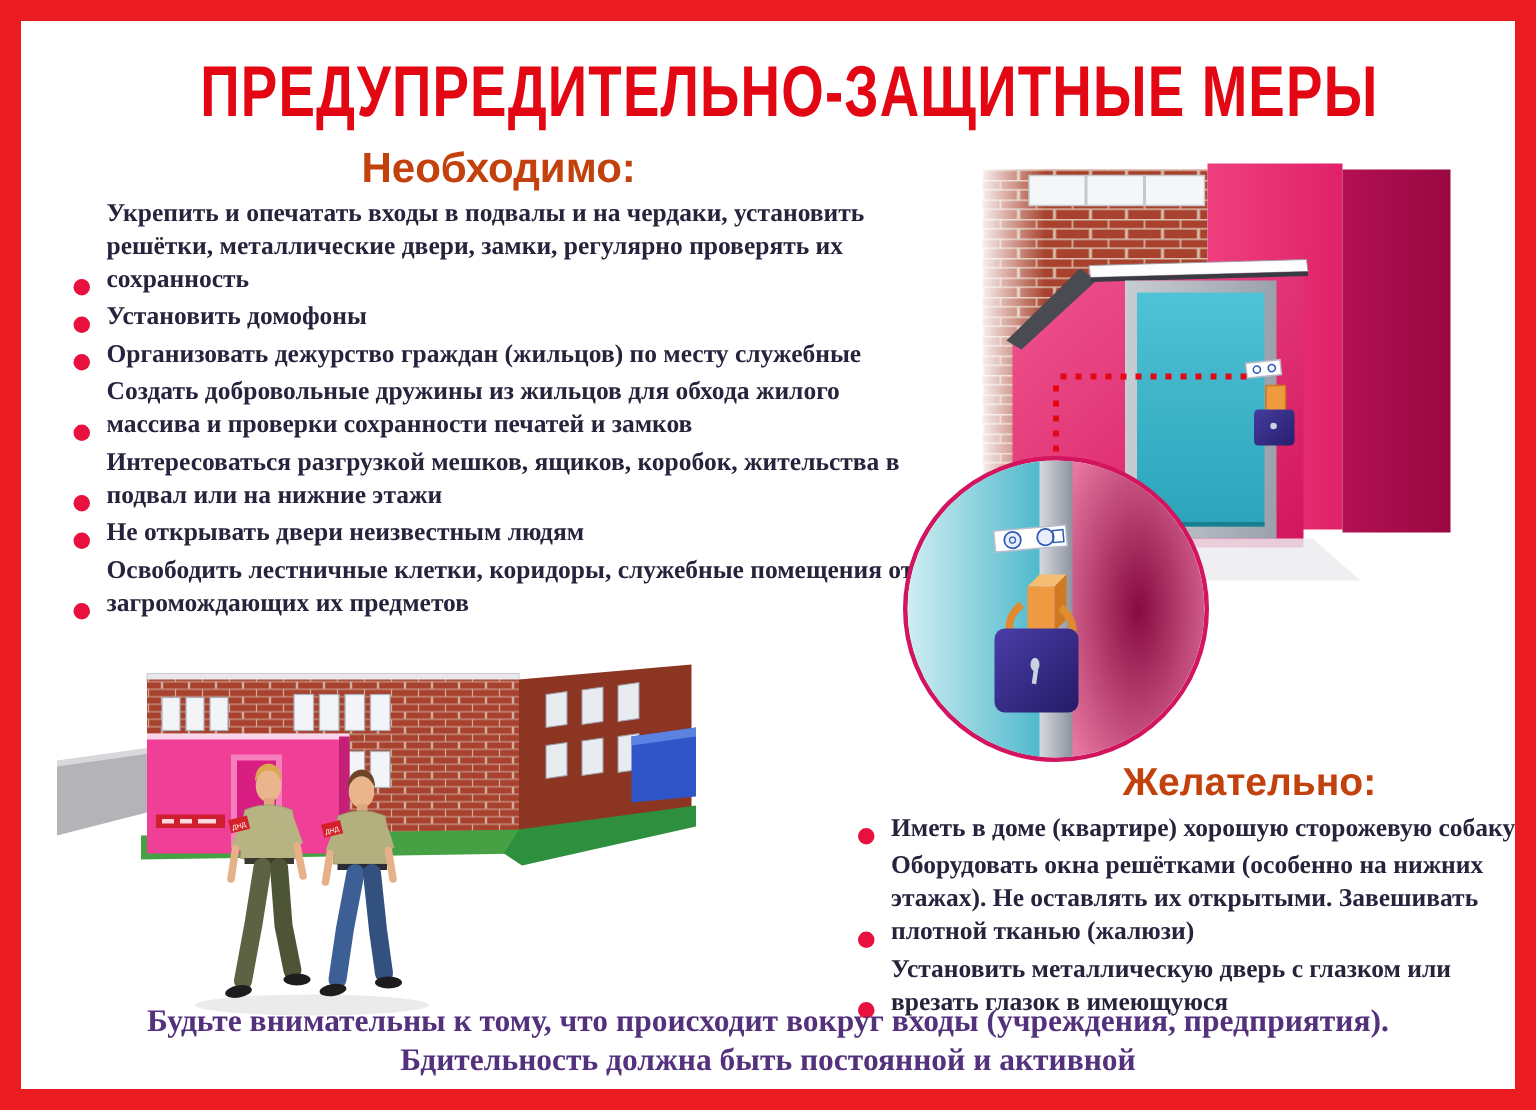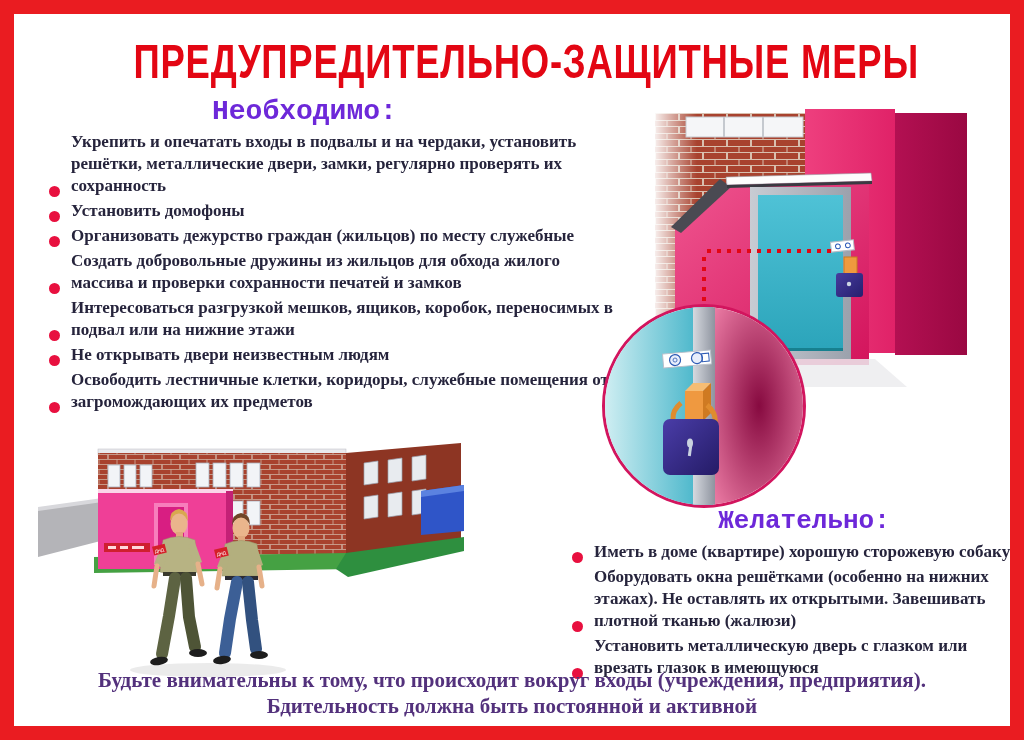--- a/index.html
+++ b/index.html
@@ -19,24 +19,25 @@
     font-family:"Liberation Sans", sans-serif;
     font-weight:bold;
     font-size:48px;
     color:#e30613;
     transform:scaleX(0.76);
     transform-origin:50% 50%;
     letter-spacing:1px;
     white-space:nowrap;
   }
   .section-heading{
-    font-family:Liberation Mono, monospace;
+    font-family:Liberation Sans, sans-serif;
     font-weight:bold;
-    color:#6d28d9;
+    color:#c2410c;
     position:absolute;
+    margin-left:29px;
   }
   .heading-necessary{left:198px;top:82px;font-size:28px;}
   .heading-desirable{left:565px;top:492px;width:450px;text-align:center;font-size:26px;}
   ul.bullets{
     list-style:none;margin:0;padding:0;position:absolute;
   }
   ul.bullets li{
     display:flex;align-items:flex-end;
     margin-bottom:3px;
   }
@@ -87,21 +88,21 @@
     <li>
         <span class="dot"></span>
         <span class="txt">Организовать дежурство граждан (жильцов) по месту служебные</span>
       </li>
     <li>
         <span class="dot"></span>
         <span class="txt">Создать добровольные дружины из жильцов для обхода жилого массива и проверки сохранности печатей и замков</span>
       </li>
     <li>
         <span class="dot"></span>
-        <span class="txt">Интересоваться разгрузкой мешков, ящиков, коробок, переносимых в подвал или на нижние этажи</span>
+        <span class="txt">Интересоваться разгрузкой мешков, ящиков, коробок, жительства в подвал или на нижние этажи</span>
       </li>
     <li>
         <span class="dot"></span>
         <span class="txt">Не открывать двери неизвестным людям</span>
       </li>
     <li>
         <span class="dot"></span>
         <span class="txt">Освободить лестничные клетки, коридоры, служебные помещения от загромождающих их предметов</span>
       </li>
   </ul>

